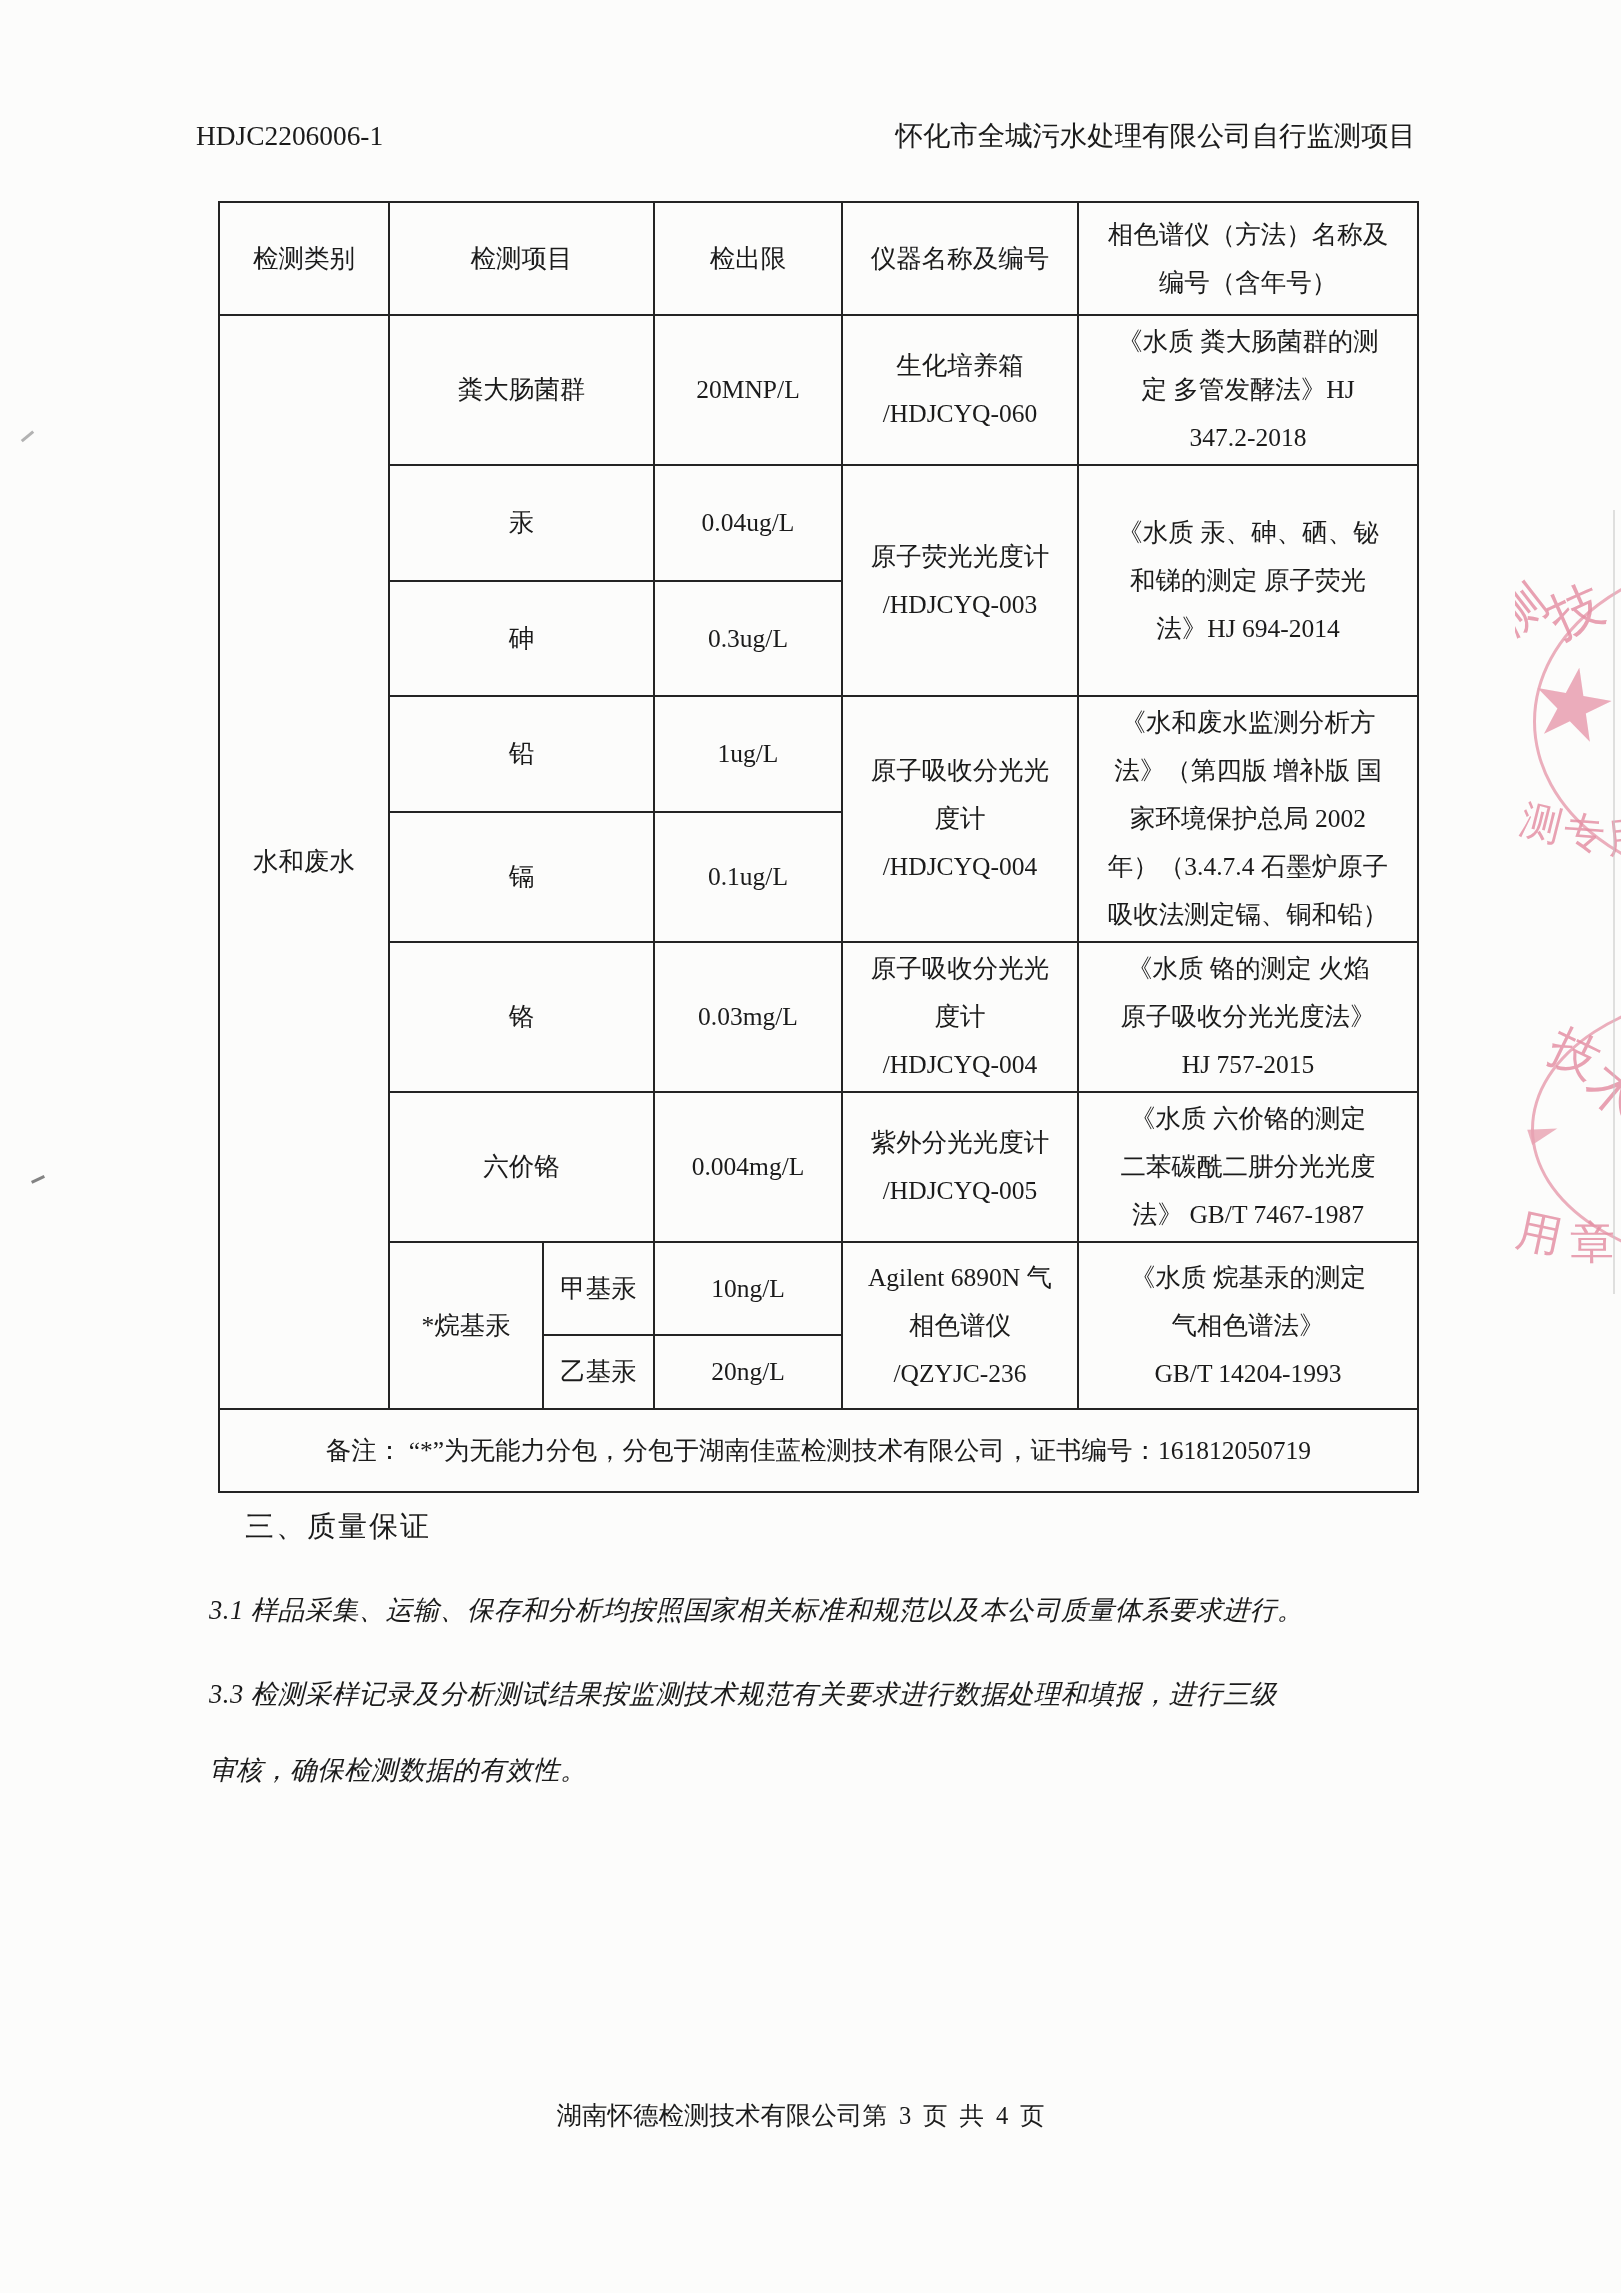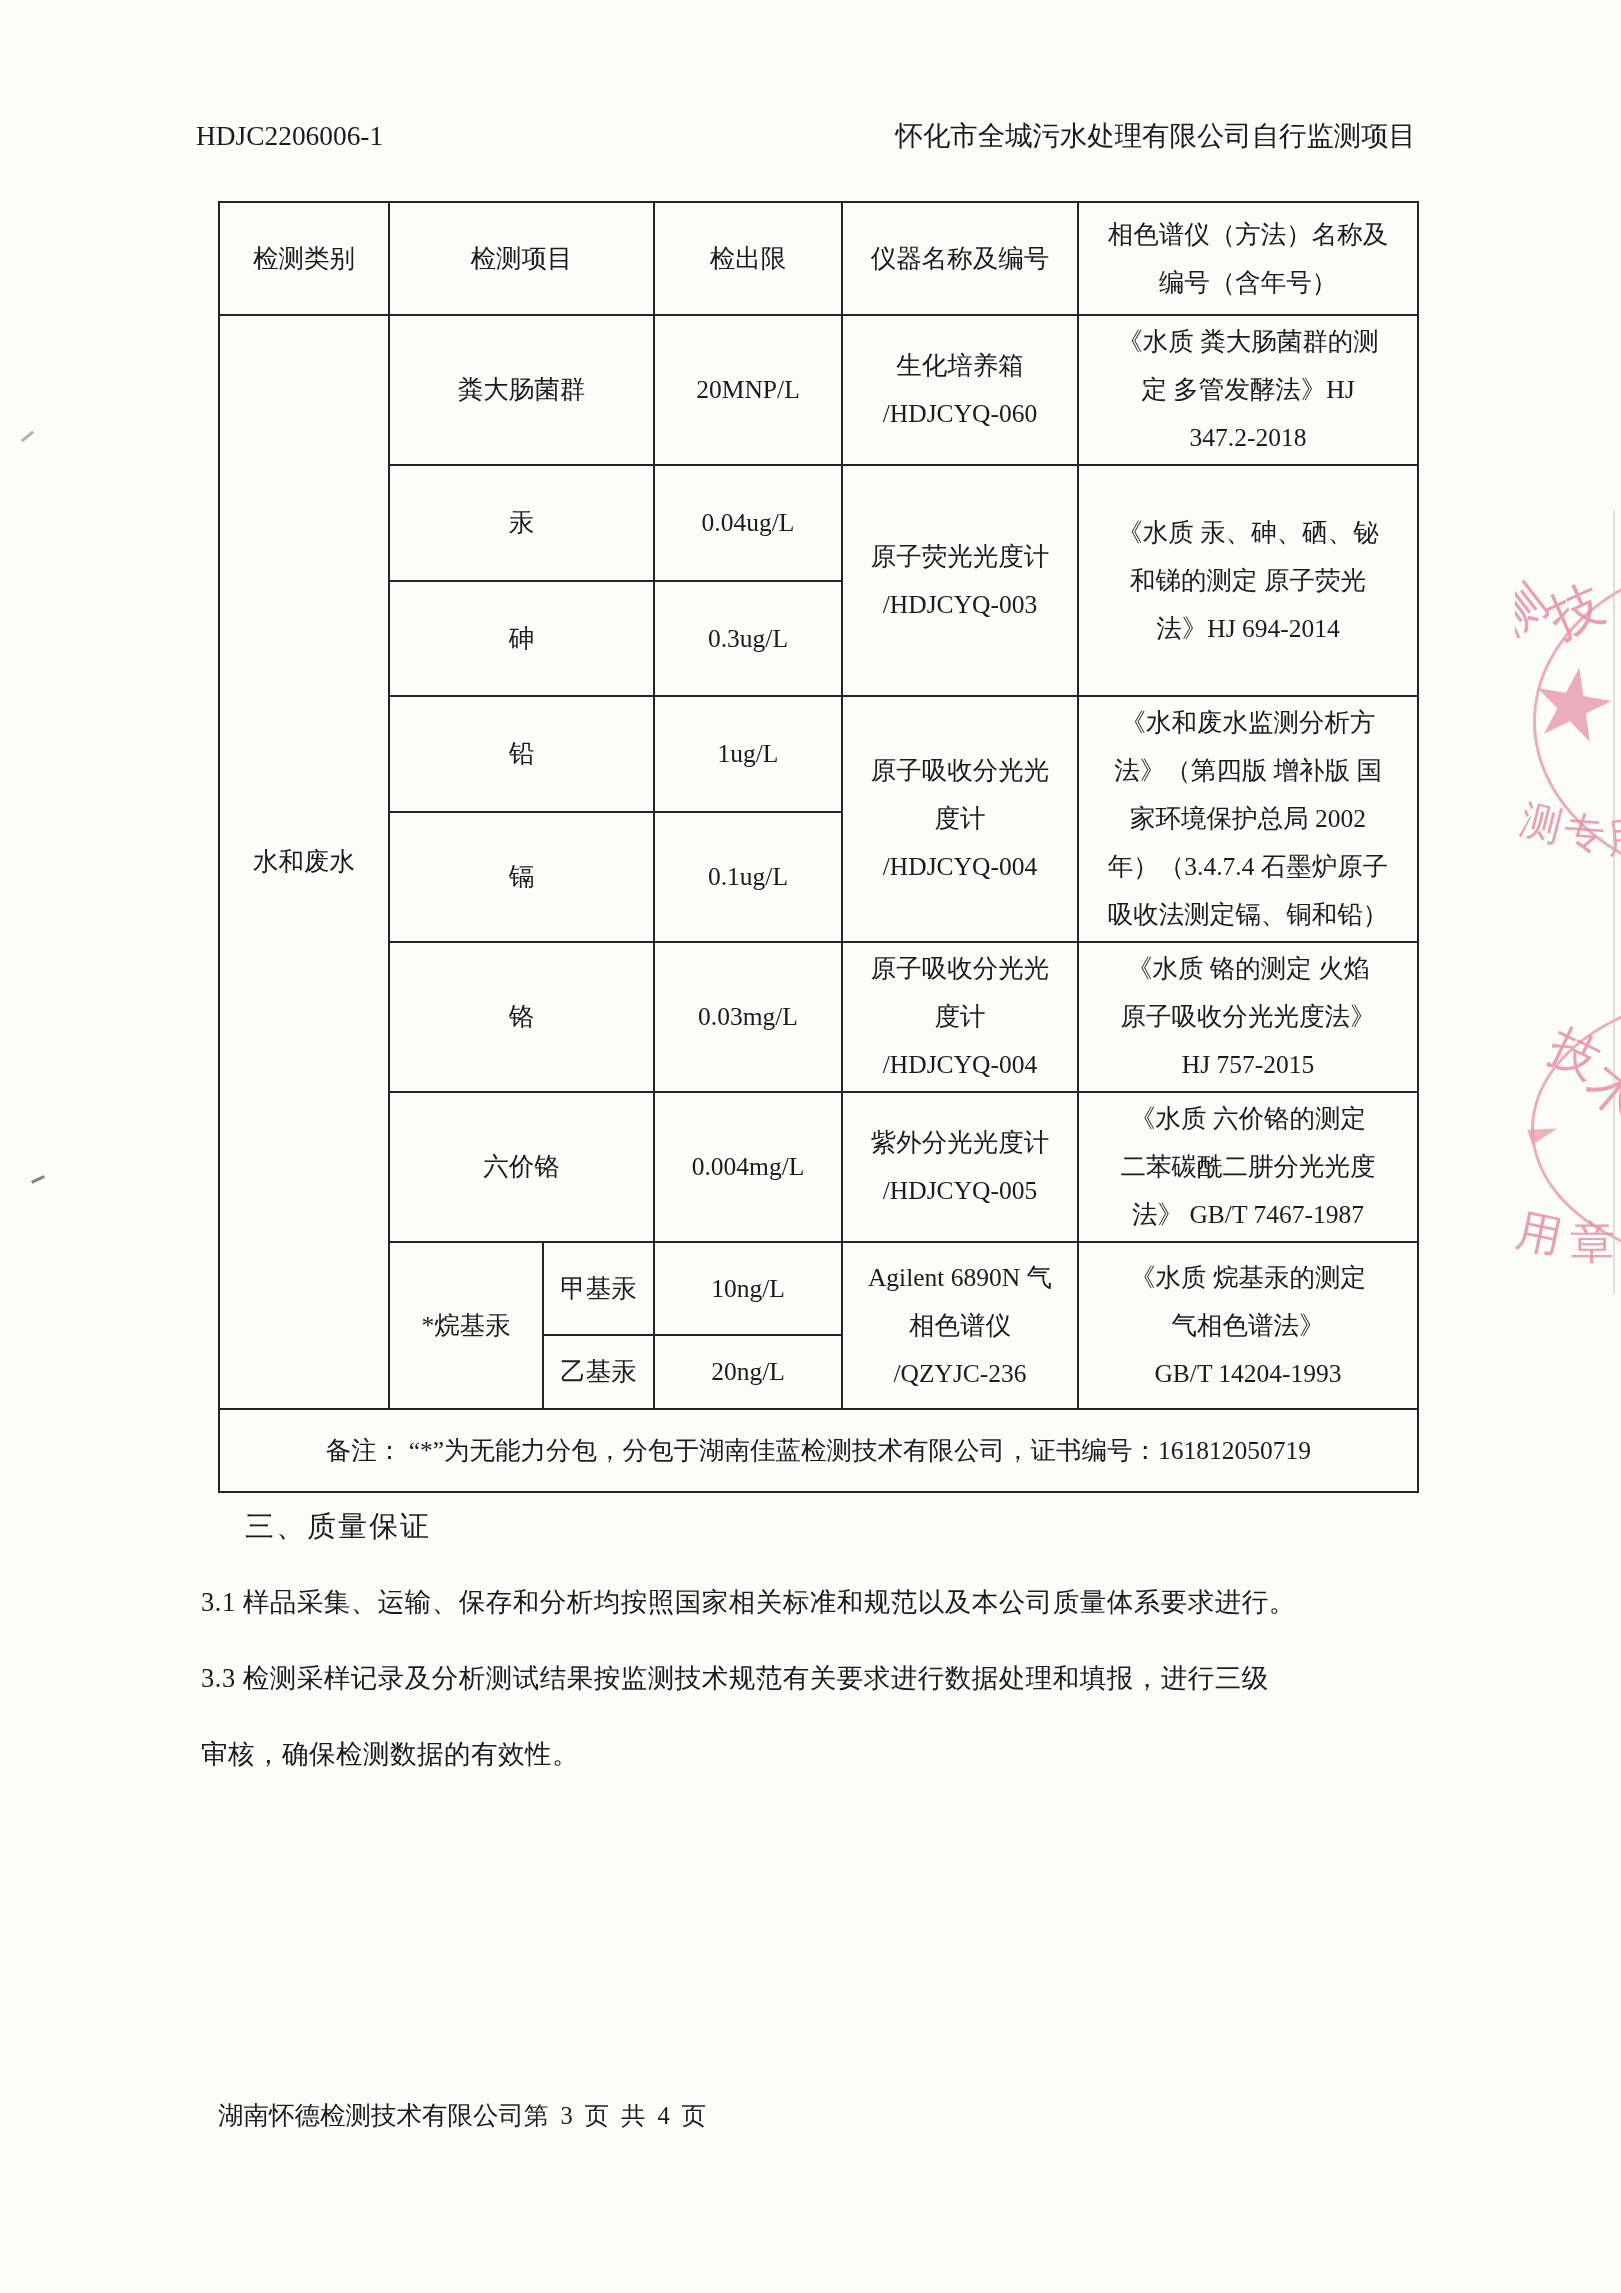--- a/index.html
+++ b/index.html
@@ -45,25 +45,25 @@
   
   .qa-title{
     position:absolute;left:245px;top:1507px;
     font-family:"Liberation Sans","DejaVu Sans",sans-serif;
     font-weight:normal;font-size:29px;letter-spacing:2px;
   }
   .qa-body{
     position:absolute;left:201px;top:1564px;width:1235px;
     font-size:26.5px;line-height:76px;letter-spacing:0.5px;
   }
-  .qa-body p{margin:0;white-space:pre-line;}
+  .qa-body p{margin:8px;white-space:pre-line;font-style:italic;}
   
   .doc-footer{
     position:absolute;left:218px;top:2098px;width:1168px;
-    display:flex;justify-content:flex-start;align-items:baseline;
+    display:flex;justify-content:center;align-items:baseline;
     font-size:25.5px;
   }
   .doc-footer .pageinfo{font-size:24.5px;letter-spacing:2.9px;}
   
   .stamp{position:absolute;overflow:hidden;pointer-events:none;}
   .stamp .ring{
     position:absolute;border:3.9px solid rgba(231,160,176,.85);
     border-radius:50%;
   }
   .stamp .ch{

